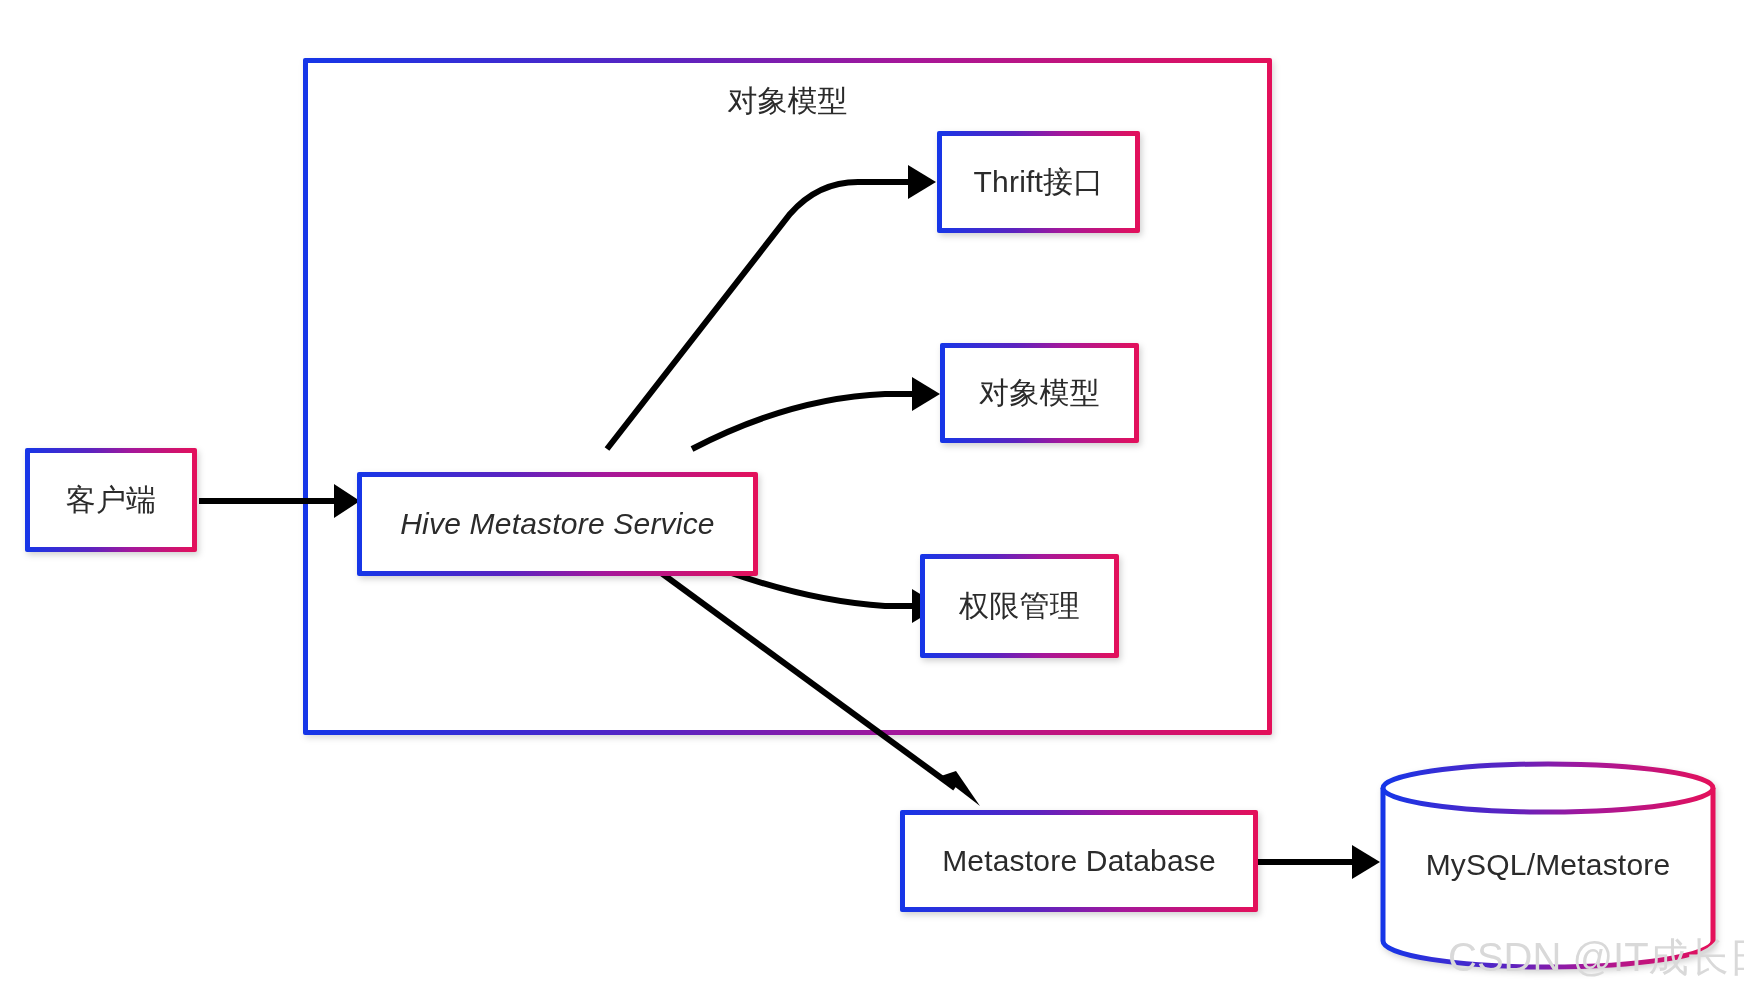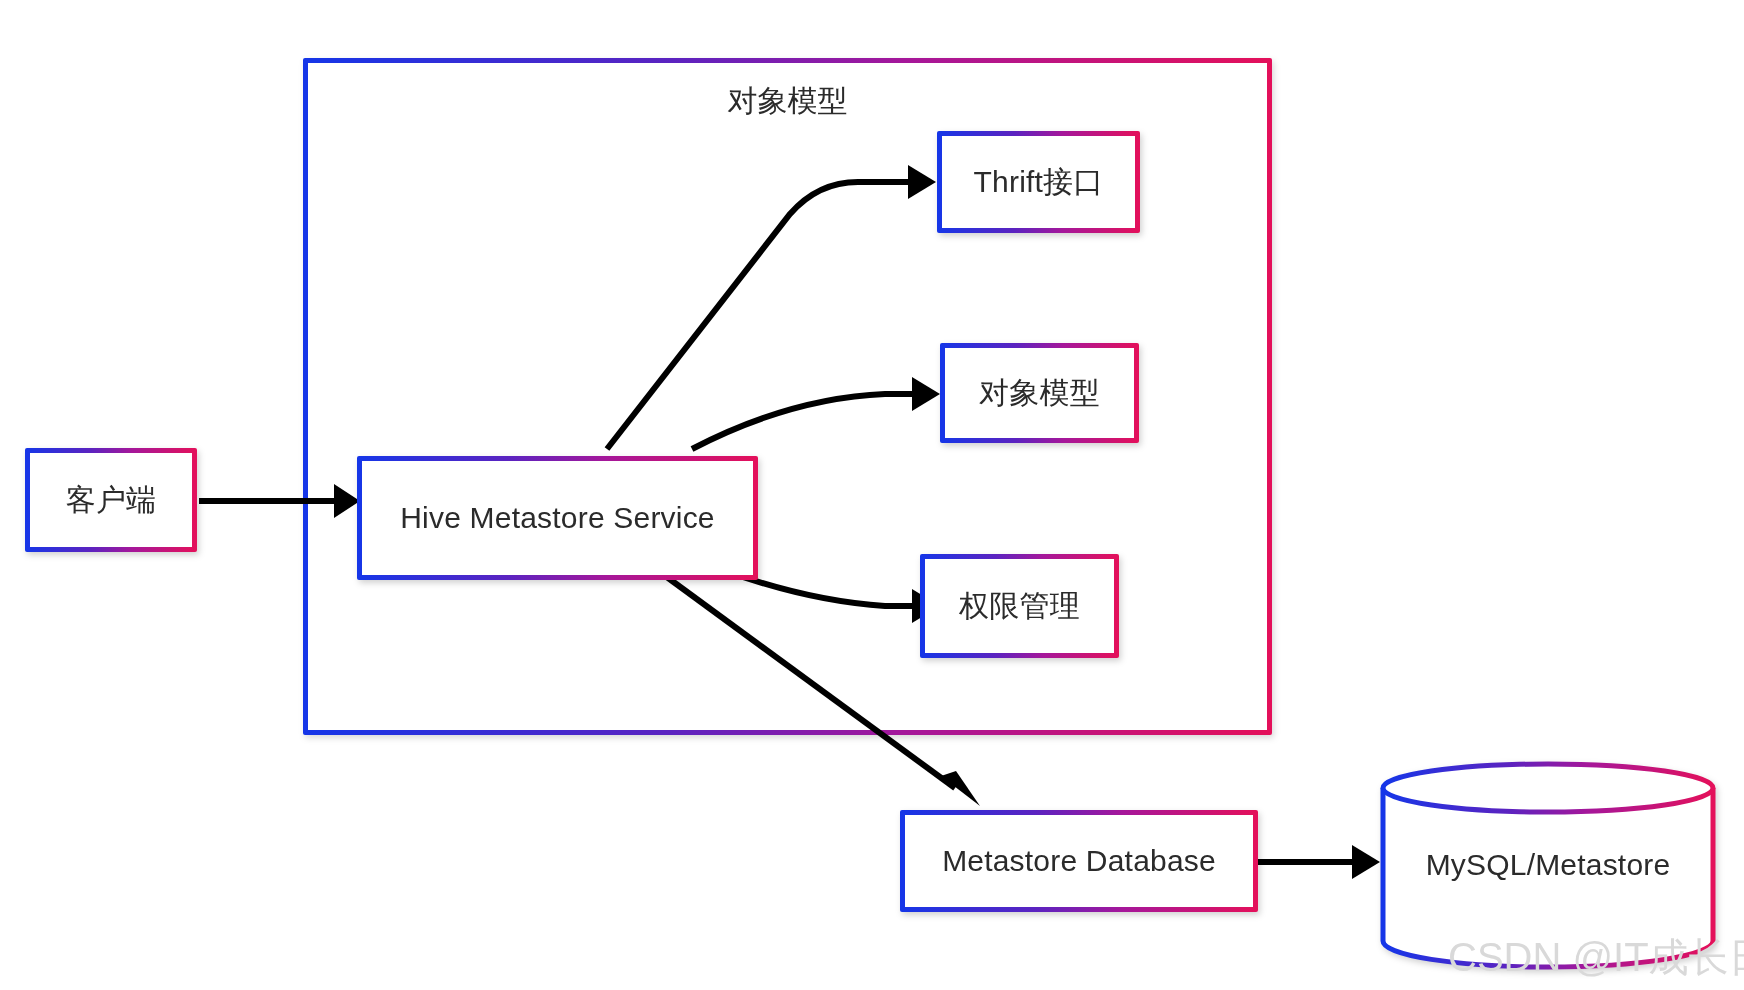--- a/index.html
+++ b/index.html
@@ -66,21 +66,21 @@
     position: absolute;
     left: 0;
     top: 18px;
     width: 100%;
     text-align: center;
     font-size: 30px;
     color: #2b2b2b;
   }
   
   #node-client        { left: 25px;  top: 448px; width: 172px; height: 104px; }
-  #node-hive          { left: 357px; top: 456px; width: 401px; height: 124px; }
+  #node-hive          { left: 357px; top: 472px; width: 401px; height: 104px; font-style: italic; }
   #node-thrift        { left: 937px; top: 131px; width: 203px; height: 102px; }
   #node-objectmodel   { left: 940px; top: 343px; width: 199px; height: 100px; }
   #node-permission    { left: 920px; top: 554px; width: 199px; height: 104px; }
   #node-metastore-db  { left: 900px; top: 810px; width: 358px; height: 102px; }
   
   #node-rdbms {
     position: absolute;
     left: 1378px;
     top: 762px;
     width: 340px;

